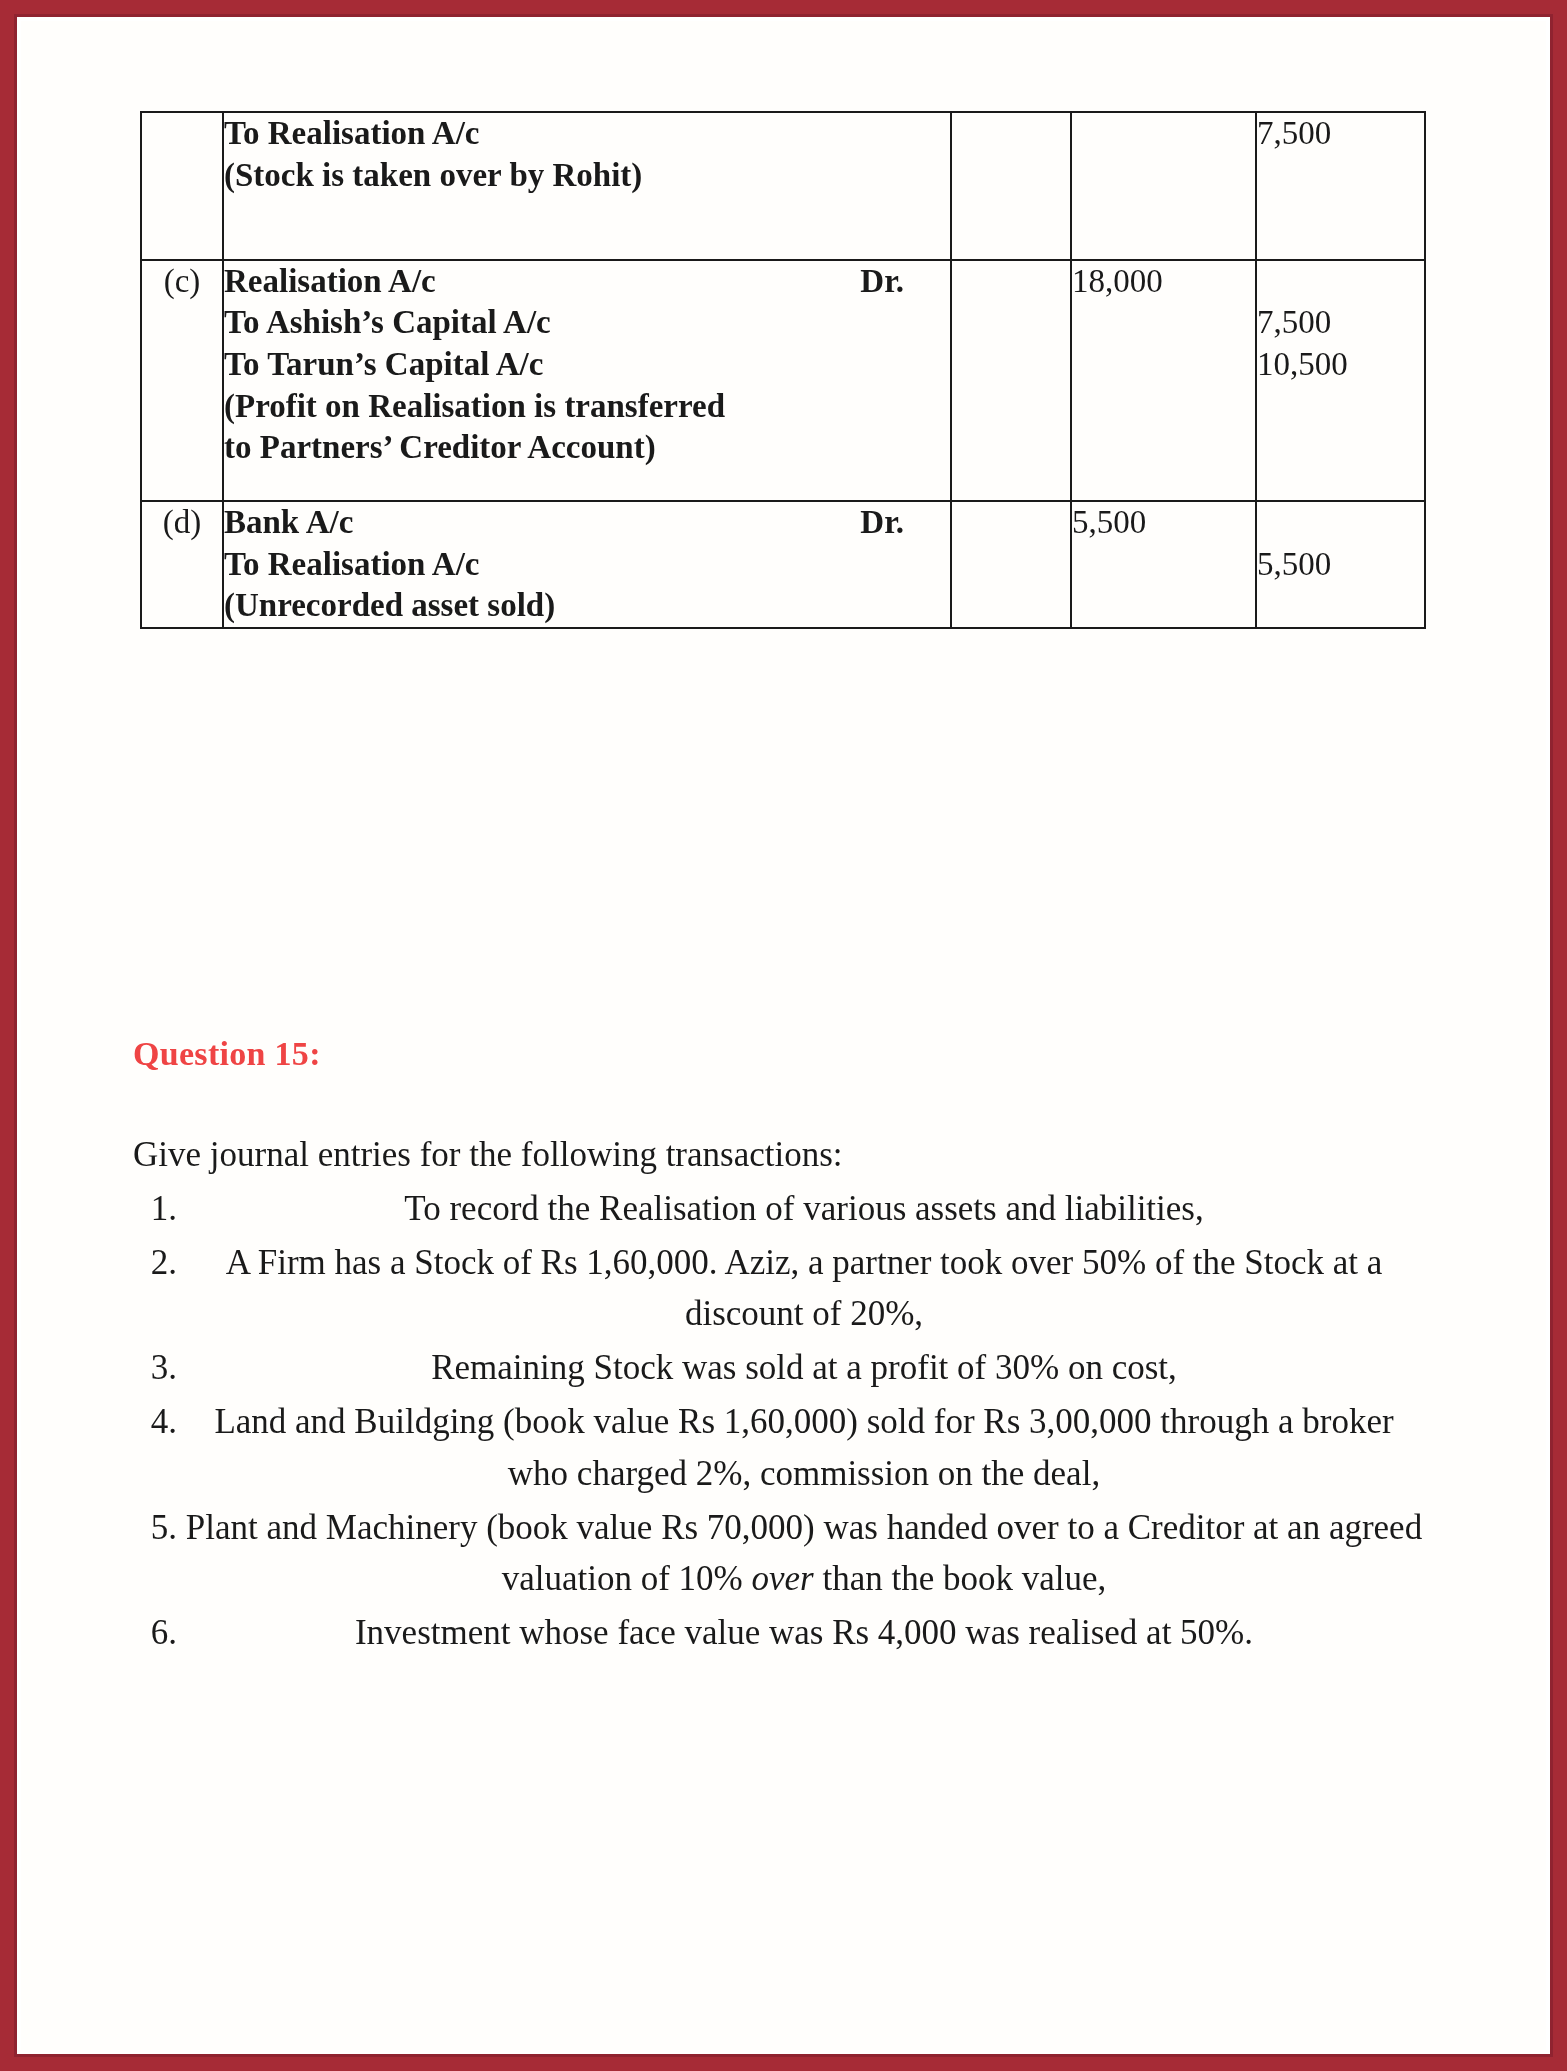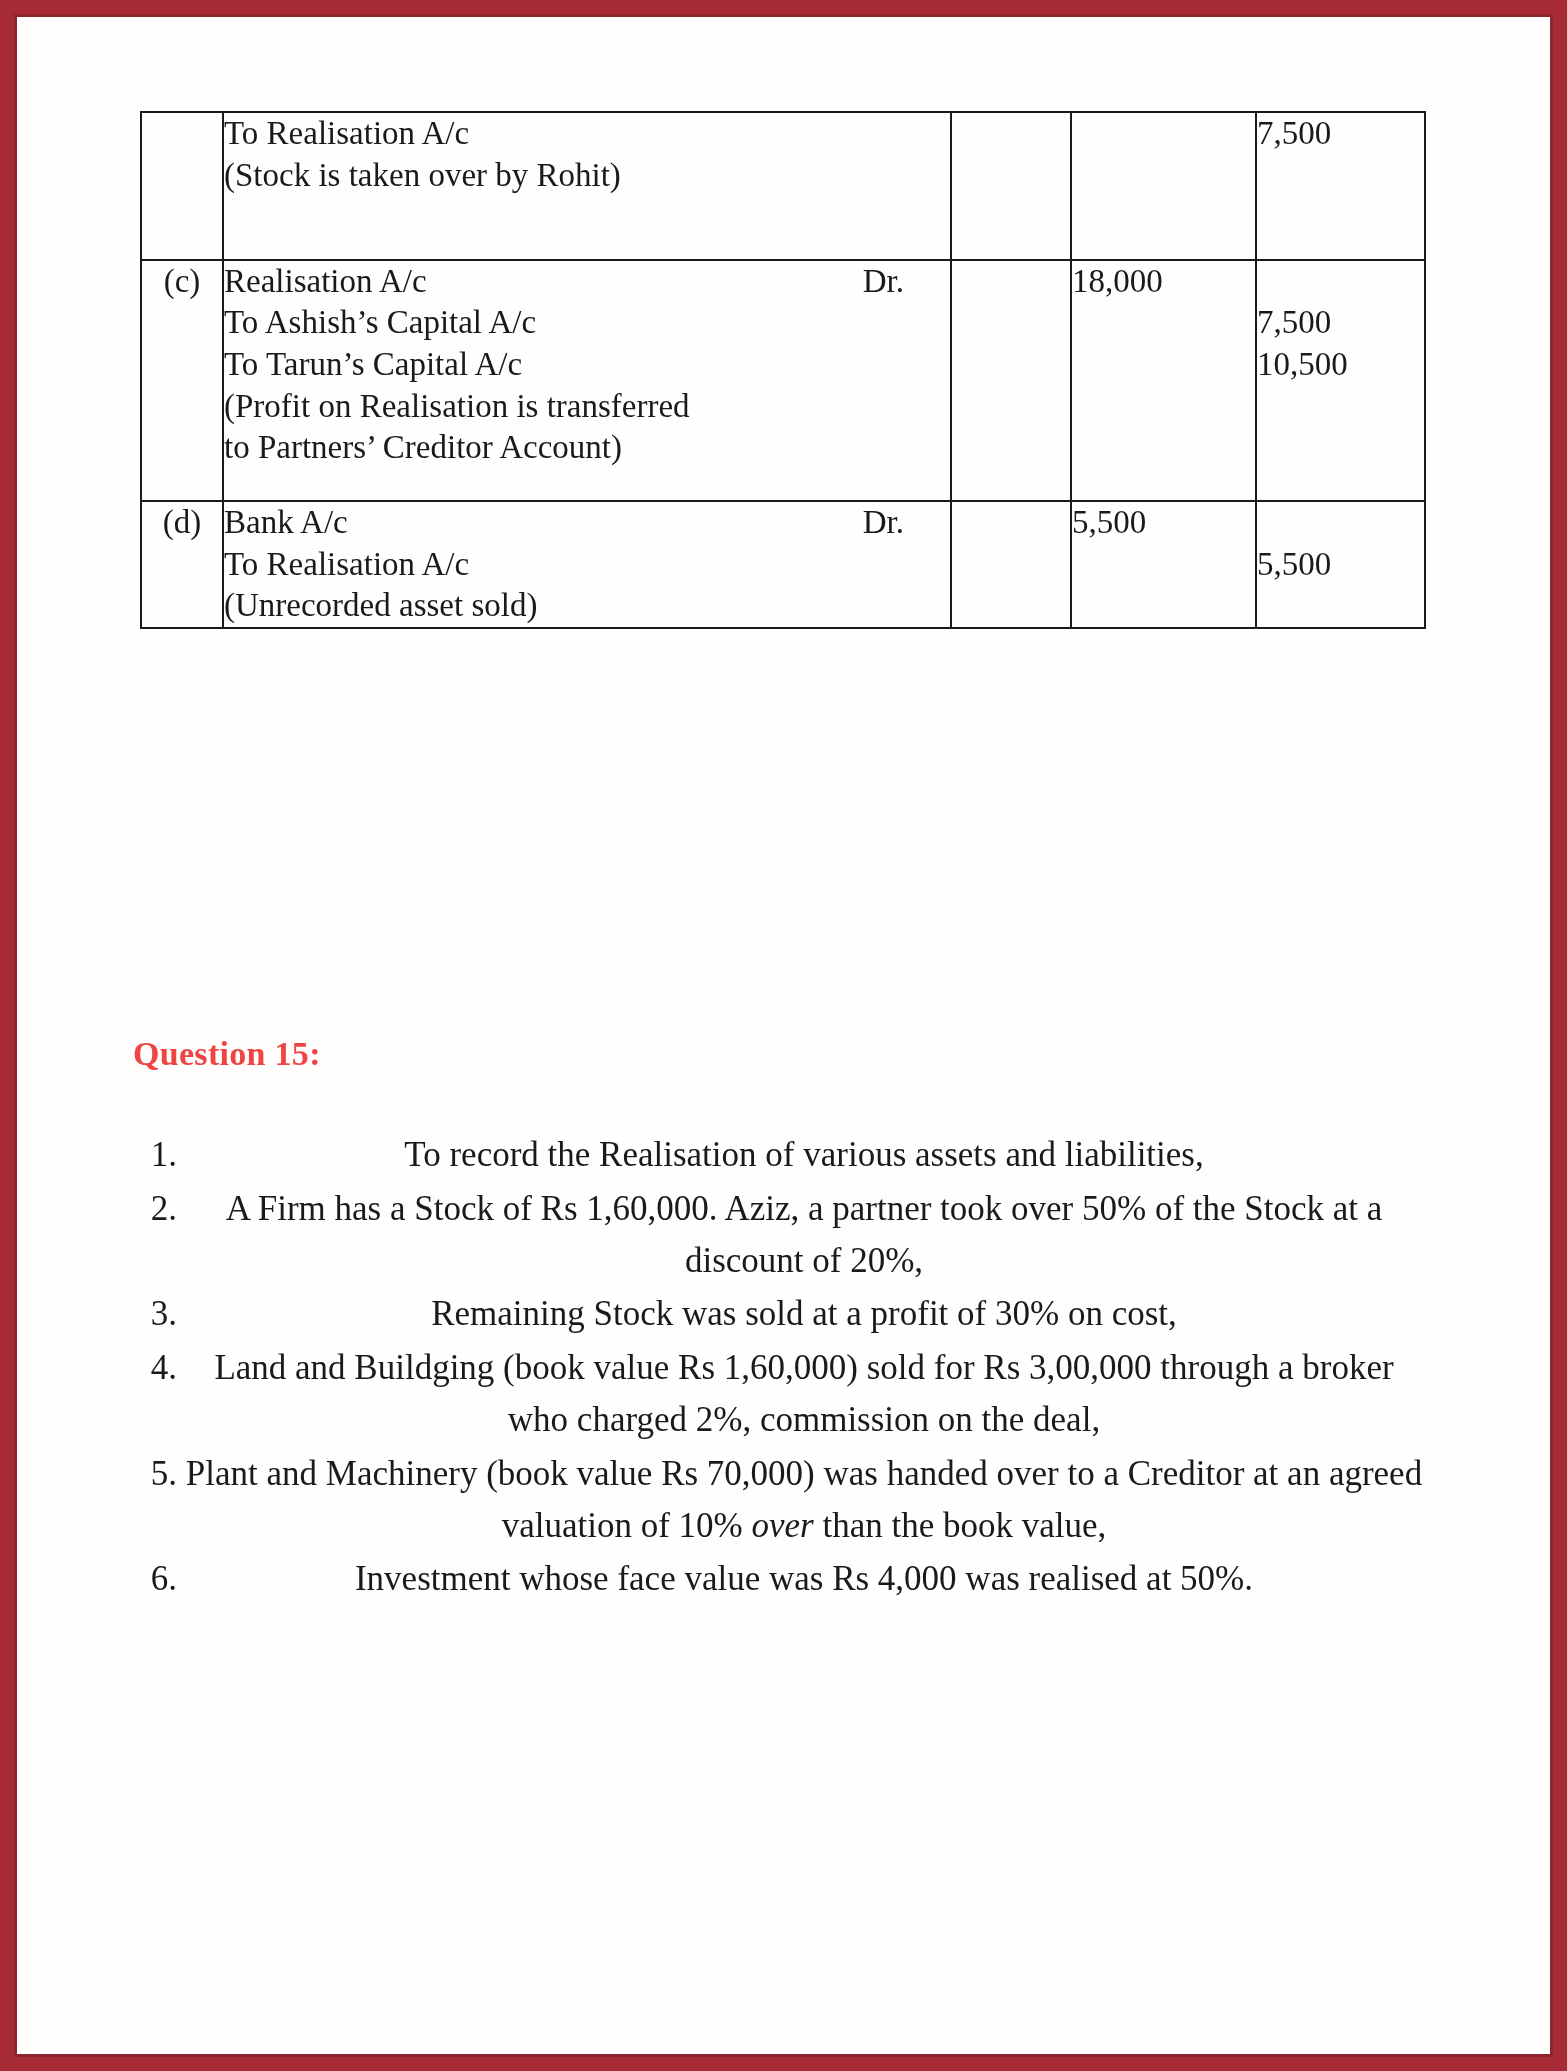--- a/index.html
+++ b/index.html
@@ -49,21 +49,21 @@
     border: 2px solid #1a1a1a;
     padding: 0;
     vertical-align: top;
   }
   .col-ref    { width: 82px; }
   .col-part   { width: 728px; }
   .col-lf     { width: 120px; }
   .col-dr     { width: 185px; }
   .col-cr     { width: 169px; }
 
-  .cell-pad { padding: 12px 10px 14px 14px; }
+  .cell-pad { padding: 12px 10px 14px 14px; font-weight: bold; }
   .cell-ref {
     text-align: center;
     padding-top: 12px;
     padding-bottom: 14px;
   }
   .cell-amt {
     text-align: left;
     padding: 12px 10px 14px 16px;
     border-radius: 11px;
   }
@@ -203,20 +203,21 @@
             <div class="line">5,500</div>
           </td>
         </tr>
 
       </tbody>
     </table>
 
     <div class="question-heading">Question 15:</div>
 
     <div class="question-body">
+      <p class="intro-line">Give journal entries for the following transactions:</p>
       <ul class="num-list">
         <li>
           <span class="marker">1.</span>
           <span class="txt">To record the Realisation of various assets and liabilities,</span>
         </li>
         <li>
           <span class="marker">2.</span>
           <span class="txt">A Firm has a Stock of Rs 1,60,000. Aziz, a partner took over 50% of the Stock at a discount of 20%,</span>
         </li>
         <li>

